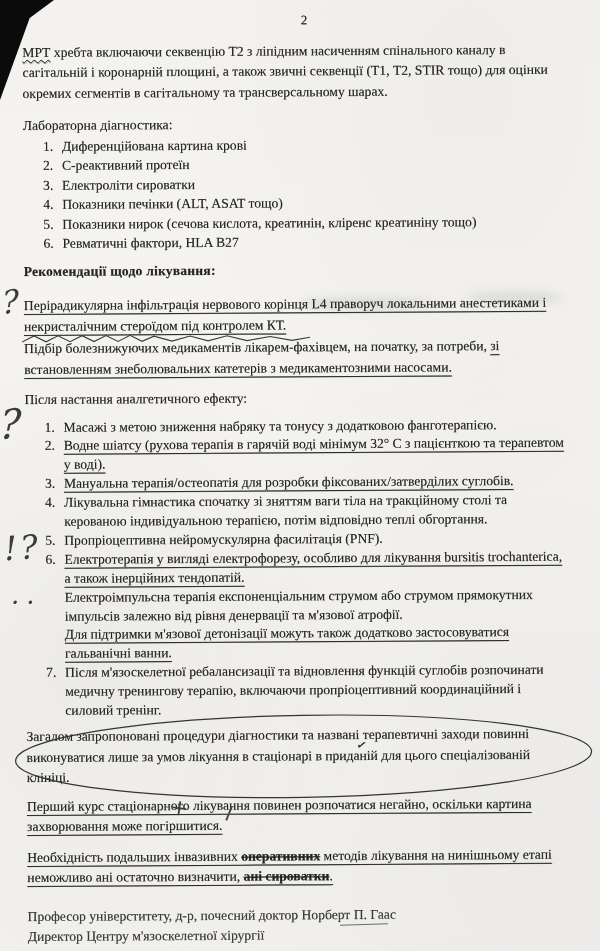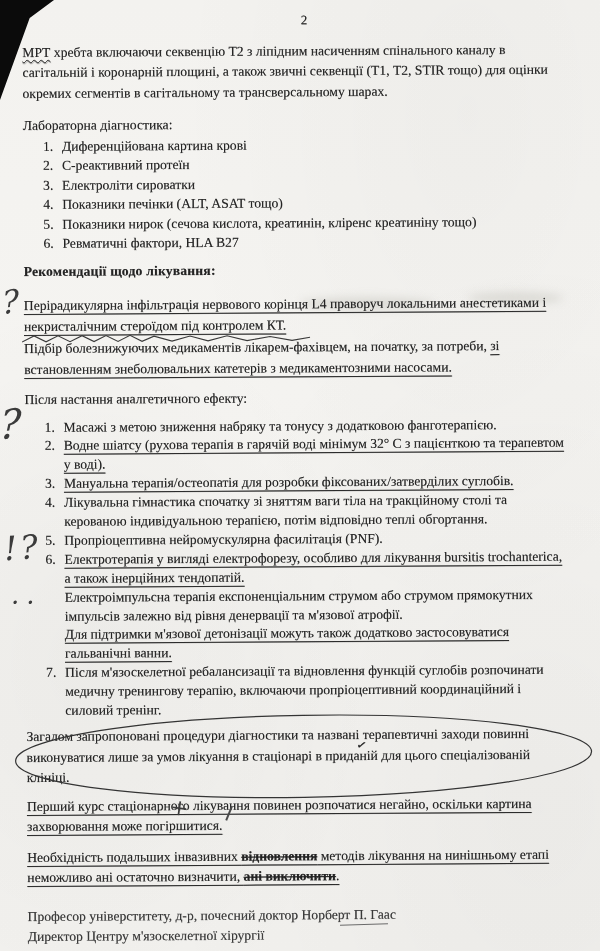--- a/index.html
+++ b/index.html
@@ -204,22 +204,22 @@
       <span class="line">виконуватися лише за умов лікуання в стаціонарі в приданій для цього спеціалізованій</span>
       <span class="line">клініці.</span>
     </p>
 
     <p class="first-course">
       <span class="line u">Перший курс стаціонарного лікування повинен розпочатися негайно, оскільки картина</span>
       <span class="line u">захворювання може погіршитися.</span>
     </p>
 
     <p class="necessity">
-      <span class="line u"><span>Необхідність подальших інвазивних </span><span class="strike">відновлення</span><span> методів лікування на нинішньому етапі</span></span>
-      <span class="line u"><span>неможливо ані остаточно визначити, </span><span class="strike">ані виключити</span><span>.</span></span>
+      <span class="line u"><span>Необхідність подальших інвазивних </span><span class="strike">оперативних</span><span> методів лікування на нинішньому етапі</span></span>
+      <span class="line u"><span>неможливо ані остаточно визначити, </span><span class="strike">ані сироватки</span><span>.</span></span>
     </p>
 
     <p class="signature">
       <span class="line">Професор універститету, д-р, почесний доктор Норберт П. Гаас</span>
       <span class="line">Директор Центру м'язоскелетної хірургії</span>
     </p>
 
   </div>
 </div>
 

